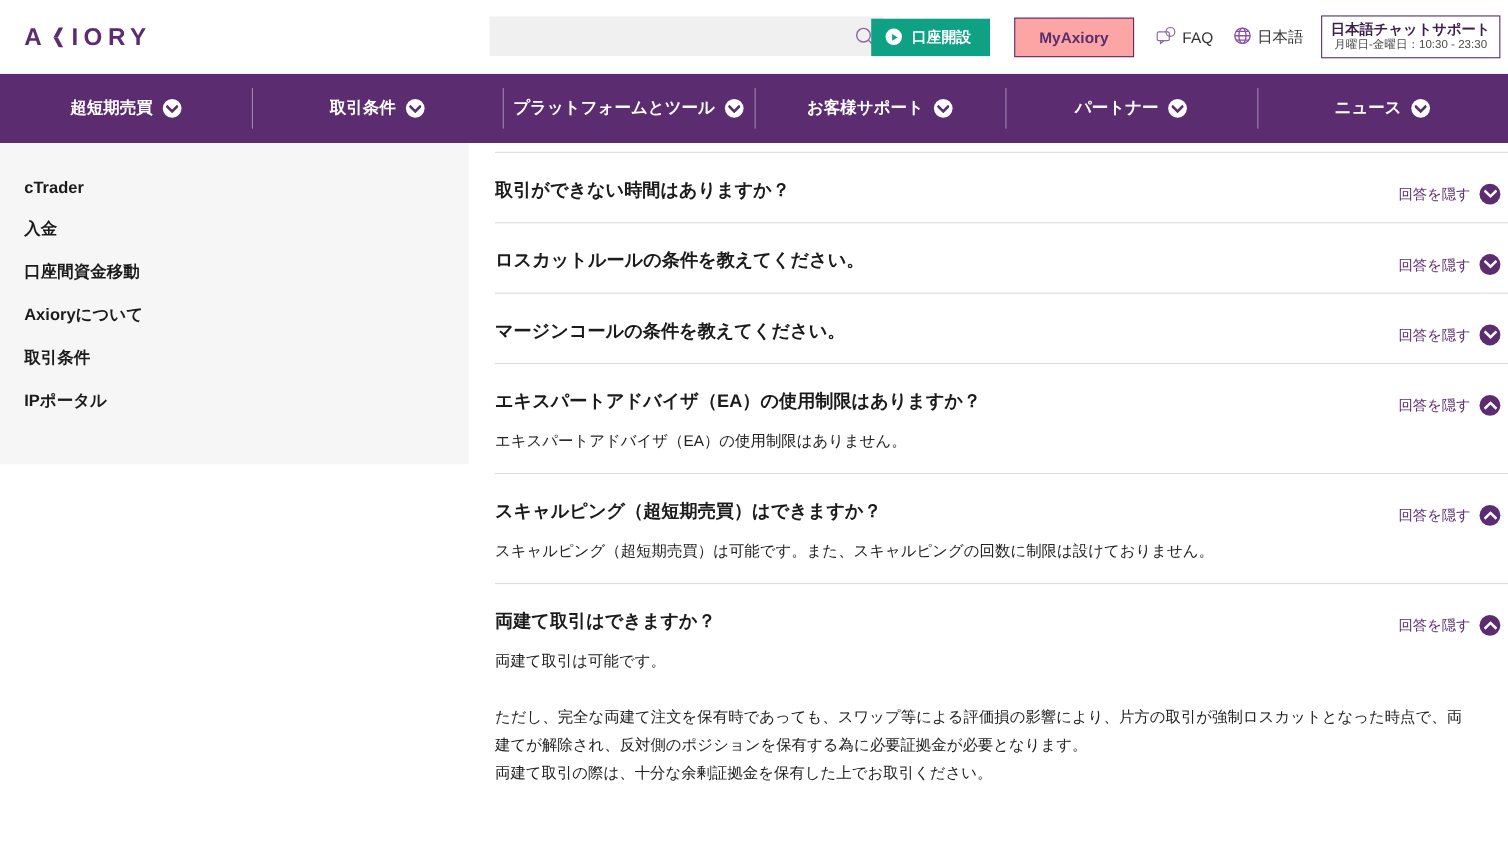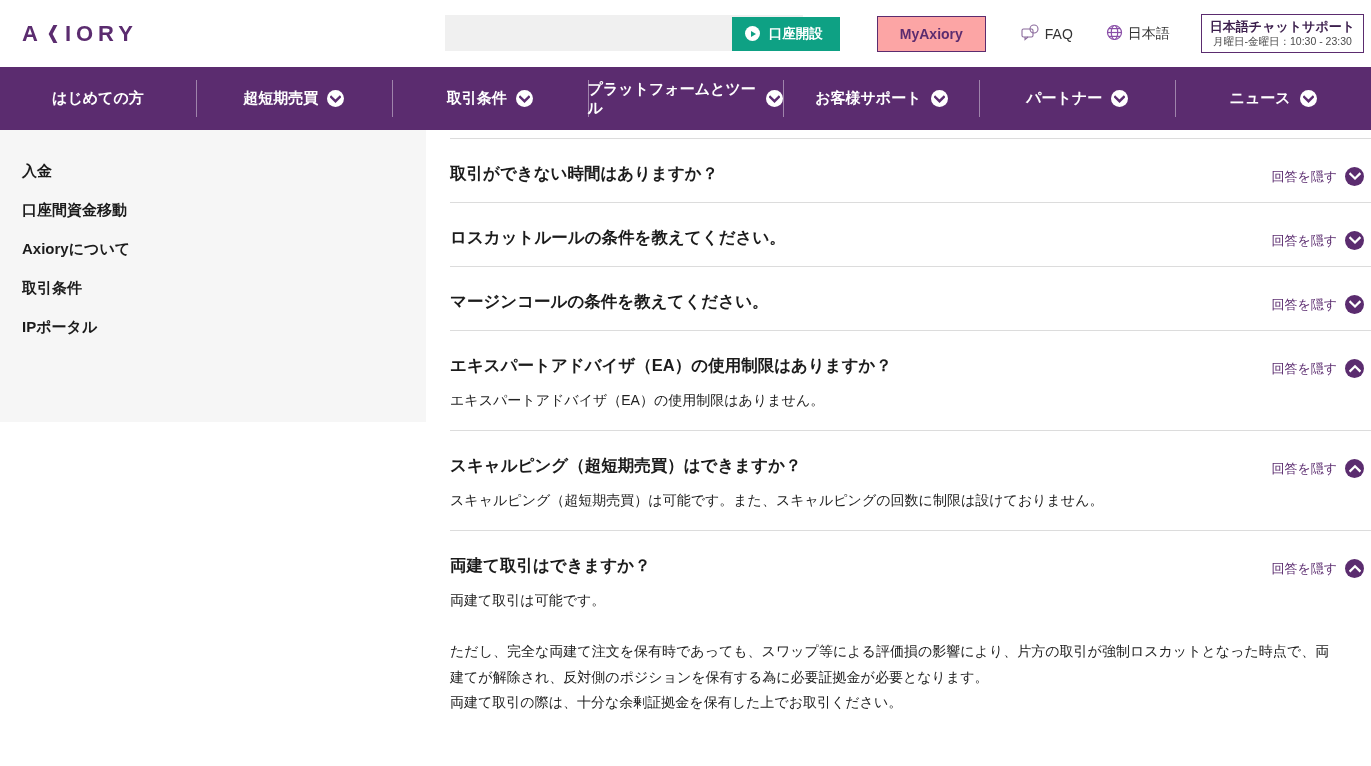--- a/index.html
+++ b/index.html
@@ -68,21 +68,21 @@
     display: flex; align-items: center; justify-content: center;
     cursor: pointer;
   }
 
   .hdr-right {
     position: absolute;
     right: 7px; top: 0;
     height: 67px;
     display: flex;
     align-items: center;
-    gap: 15px;
+    gap: 0;
     border-radius: 12px;
   }
   .btn-open-account {
     background: #0EA184;
     color: #ffffff;
     height: 34px;
     padding: 0 17px 0 13px;
     display: flex;
     align-items: center;
     gap: 9px;
@@ -329,23 +329,20 @@
     <div class="chat-support">
       <div class="cs-title">日本語チャットサポート</div>
       <div class="cs-sub">月曜日-金曜日：10:30 - 23:30</div>
     </div>
 
   </div>
 </div>
 
 <div class="navbar" id="navbar">
     <div class="nav-item">
-      <span>はじめての方</span>
-    </div>
-    <div class="nav-item">
       <span>超短期売買</span>
       <span class="nav-chev">
         <svg width="11" height="8" viewBox="0 0 11 8">
           <path d="M1.2 2 L5.5 6.2 L9.8 2" fill="none" stroke="#5B2C6F" stroke-width="2.4" stroke-linecap="square"></path>
         </svg>
       </span>
     </div>
     <div class="nav-item">
       <span>取引条件</span>
       <span class="nav-chev">
@@ -384,20 +381,21 @@
         <svg width="11" height="8" viewBox="0 0 11 8">
           <path d="M1.2 2 L5.5 6.2 L9.8 2" fill="none" stroke="#5B2C6F" stroke-width="2.4" stroke-linecap="square"></path>
         </svg>
       </span>
     </div>
   </div>
 
 <div class="page">
 
   <aside class="sidebar" id="sidebar">
+      <div class="side-item"><span>cTrader</span></div>
       <div class="side-item"><span>入金</span></div>
       <div class="side-item"><span>口座間資金移動</span></div>
       <div class="side-item"><span>Axioryについて</span></div>
       <div class="side-item"><span>取引条件</span></div>
       <div class="side-item"><span>IPポータル</span></div>
     </aside>
 
   <main class="content">
     <div class="content-top-rule"></div>
     <div id="faq-list">

